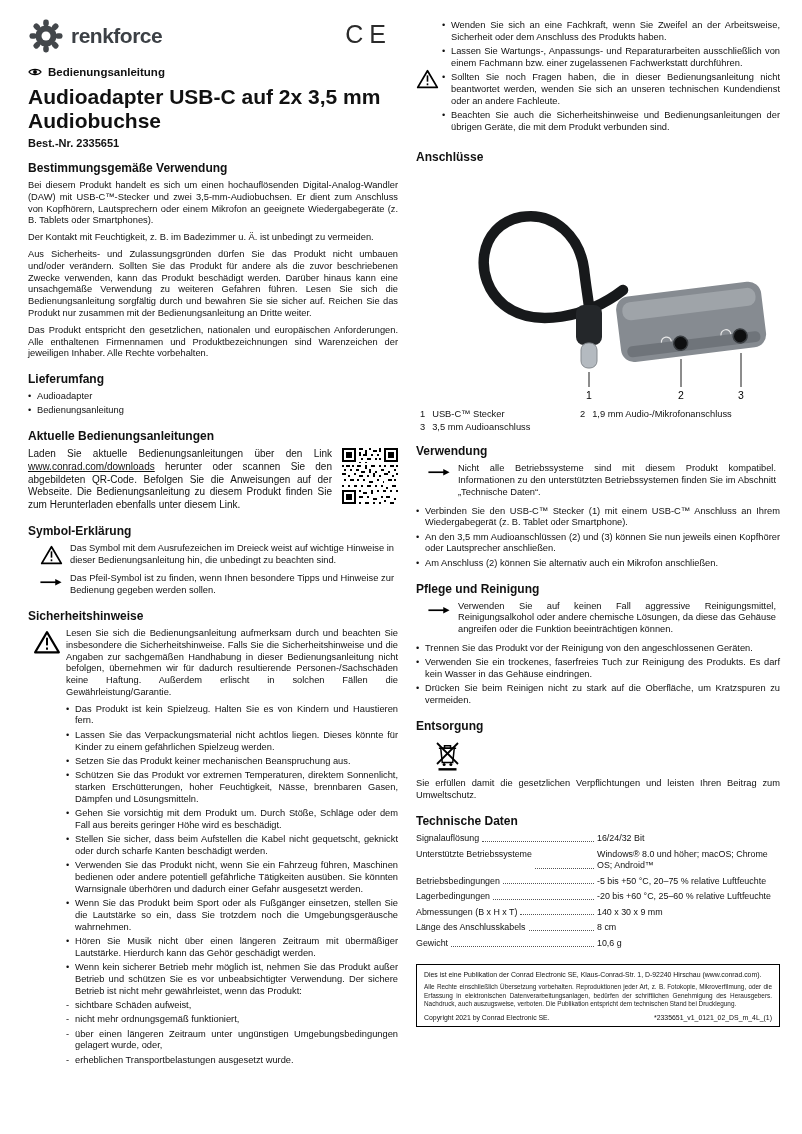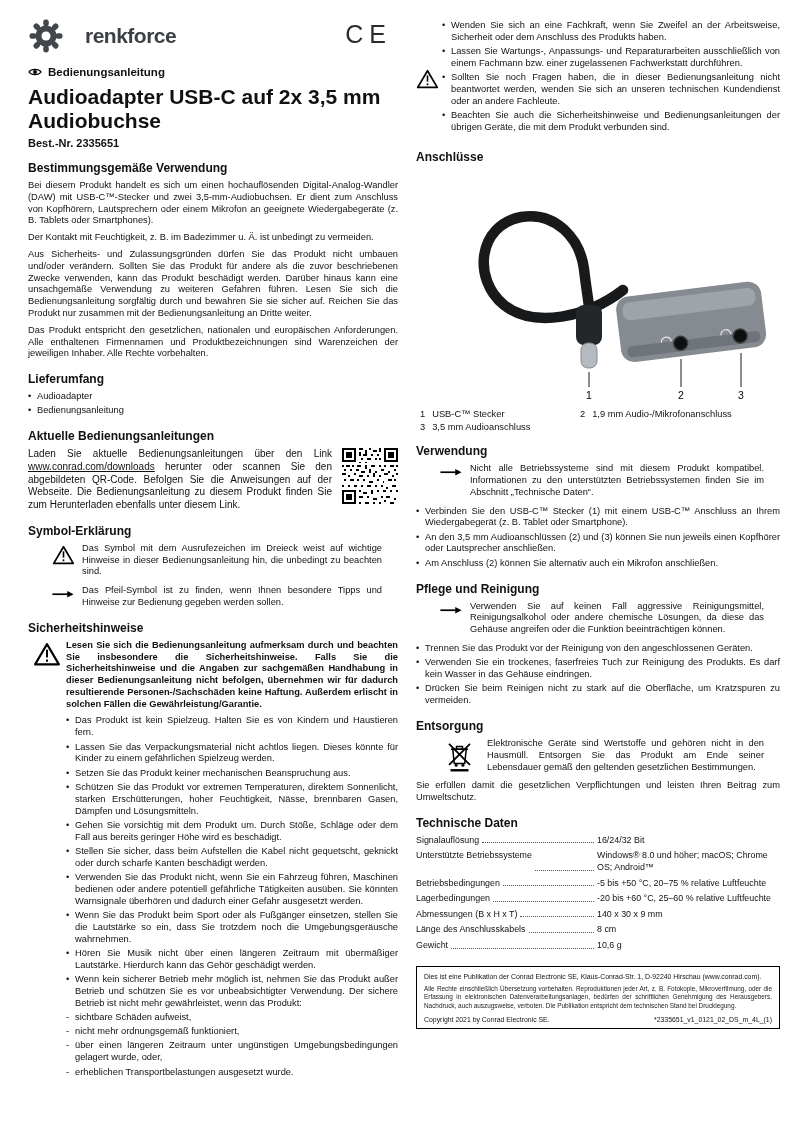--- a/index.html
+++ b/index.html
@@ -4,36 +4,36 @@
 <style>
   *{margin:0;padding:0;box-sizing:border-box}
   html,body{width:802px;background:#fff}
   body{height:1134px;overflow:hidden;font-family:"Liberation Sans",sans-serif;color:#111}
   .page{display:flex;gap:18px;padding:18px 22px 8px 28px}
   .col-left{width:370px}
   .col-right{width:364px}
   .h2{font-size:12px;font-weight:bold;margin:12px 0 5px}
   .txt{font-size:9.3px;line-height:1.27;text-align:justify;hyphens:auto}
   p.txt{margin-bottom:5px}
-  .bold{font-weight:bold}
+  .bold{font-weight:normal}
   
   .brand-row{display:flex;justify-content:space-between;align-items:flex-start;margin-bottom:12px}
-  .brand{display:flex;align-items:center;gap:21px}
+  .brand{display:flex;align-items:center;gap:7px}
   .brand-name{font-size:21px;font-weight:bold;color:#3c4045;letter-spacing:-.5px}
   .ce{font-size:25px;color:#2b2b2b;letter-spacing:6px;margin:2px 6px 0 0}
   .doc-type{display:flex;align-items:center;gap:6px;font-size:11.5px;font-weight:bold;margin:0 0 7px}
   .title{font-size:21px;font-weight:bold;line-height:1.12;margin-bottom:5px}
   .order-no{font-size:11px;font-weight:bold}
   
   .bullet-item{display:flex;font-size:9.3px;line-height:1.27;margin-bottom:2.5px}
   .bullet-item::before{content:"•";flex:none;width:9px}
   .bullet-item .btxt{flex:1;text-align:justify;hyphens:auto}
   .dash-list .bullet-item::before{content:"-"}
   
-  .note-row{display:flex;margin:3px 16px 7px}
+  .note-row{display:flex;margin:3px 4px 7px}
   .icon-col{flex:none;width:38px;display:flex;justify-content:center;align-items:flex-start;padding-top:2px}
   .icon-col-sm{flex:none;width:26px;display:flex;justify-content:flex-start;padding-top:2px}
   .icon-col-weee{flex:none;width:55px;display:flex;justify-content:center;padding-top:2px}
   .note-row .txt{flex:1}
   .icon-block{display:flex;margin-bottom:4px}
   .icon-block .content{flex:1}
   
   .manuals-p{font-size:10px;line-height:1.27;text-align:justify}
   .qr{float:right;margin:0 0 4px 10px}
   .link{text-decoration:underline;color:#111;cursor:pointer}
@@ -348,21 +348,20 @@
           </g>
           <circle cx="13.5" cy="32.5" r="2" fill="#000"></circle>
           <circle cx="22.5" cy="32.5" r="2" fill="#000"></circle>
           <g stroke="#000" stroke-width="2.4">
             <path d="M4 4 L32 32"></path>
               <path d="M32 4 L4 32"></path>
           </g>
           <rect x="6" y="37.5" width="24" height="3.2" fill="#000"></rect>
         </svg>
       </span>
-      <div class="txt">Elektronische Geräte sind Wertstoffe und gehören nicht in den Hausmüll. Entsorgen Sie das Produkt am Ende seiner Lebensdauer gemäß den geltenden gesetzlichen Bestimmungen.</div>
     </div>
     <p class="txt">Sie erfüllen damit die gesetzlichen Verpflichtungen und leisten Ihren Beitrag zum Umweltschutz.</p>
 
     <div class="h2">Technische Daten</div>
     <div>
         <div class="tech-row">
         <span class="tech-label">Signalauflösung</span>
         <span class="tech-dots"></span>
         <span class="tech-value">16/24/32 Bit</span>
       </div>

